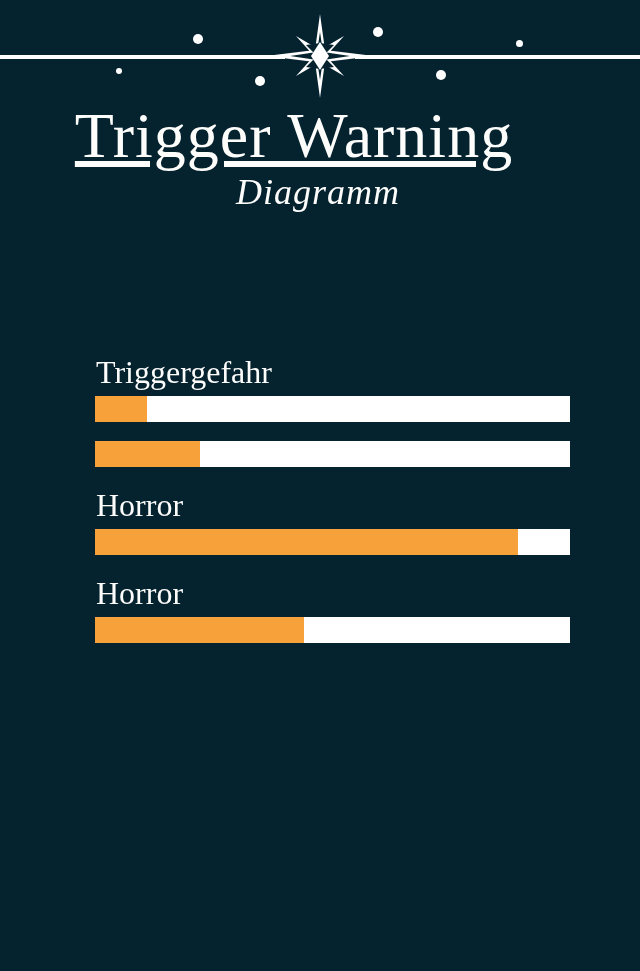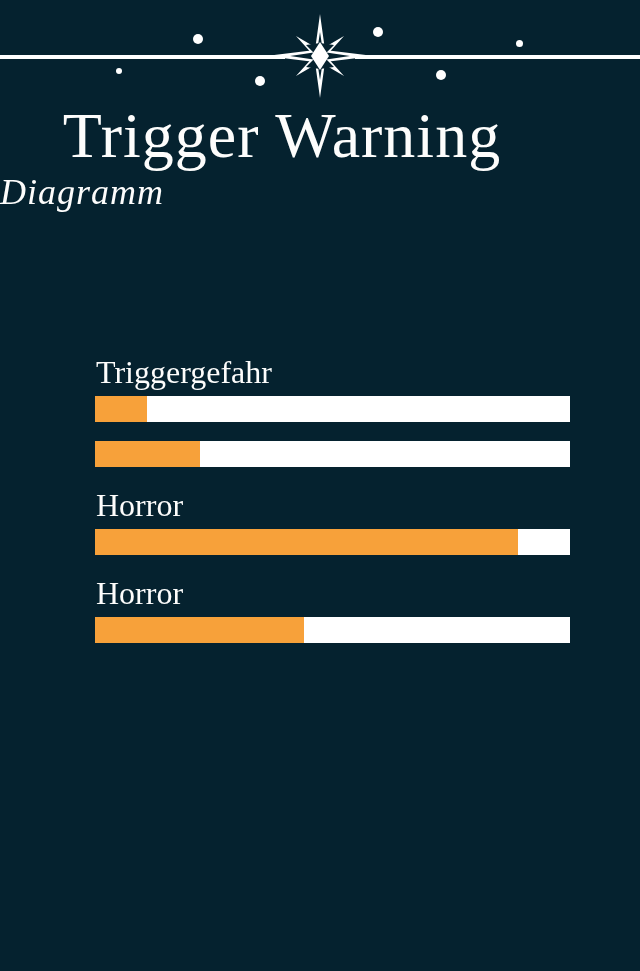--- a/index.html
+++ b/index.html
@@ -26,27 +26,27 @@
     position:absolute; background:var(--track); border-radius:50%; z-index:2;
   }
   .dot1{left:193px; top:34px; width:10px; height:10px;}
   .dot2{left:373px; top:27px; width:10px; height:10px;}
   .dot3{left:516px; top:40px; width:7px;  height:7px;}
   .dot4{left:116px; top:68px; width:6px;  height:6px;}
   .dot5{left:255px; top:76px; width:10px; height:10px;}
   .dot6{left:436px; top:70px; width:10px; height:10px;}
   
   .title{
-    position:absolute; left:0; top:104px; width:564px;
+    position:absolute; left:12px; top:104px; width:564px;
     text-align:center; font-size:64px; line-height:64px;
-    letter-spacing:1px; color:var(--text); font-weight:normal;
+    letter-spacing:1px; color:var(--text); font-weight:normal;text-decoration:underline;
   }
   .subtitle{
     position:absolute; left:0; top:174px; width:636px;
-    font-size:36px; line-height:36px;
+    text-align:center; font-size:36px; line-height:36px;
     font-style:italic; letter-spacing:1px; color:var(--text); font-weight:normal;
   }
   
   .chart{
     position:absolute; left:95px; top:353px; width:475px;
   }
   .bar-row{margin-bottom:19px;}
   .bar-label{
     display:block; font-size:32px; line-height:38px;
     color:var(--text); padding-left:1px;

